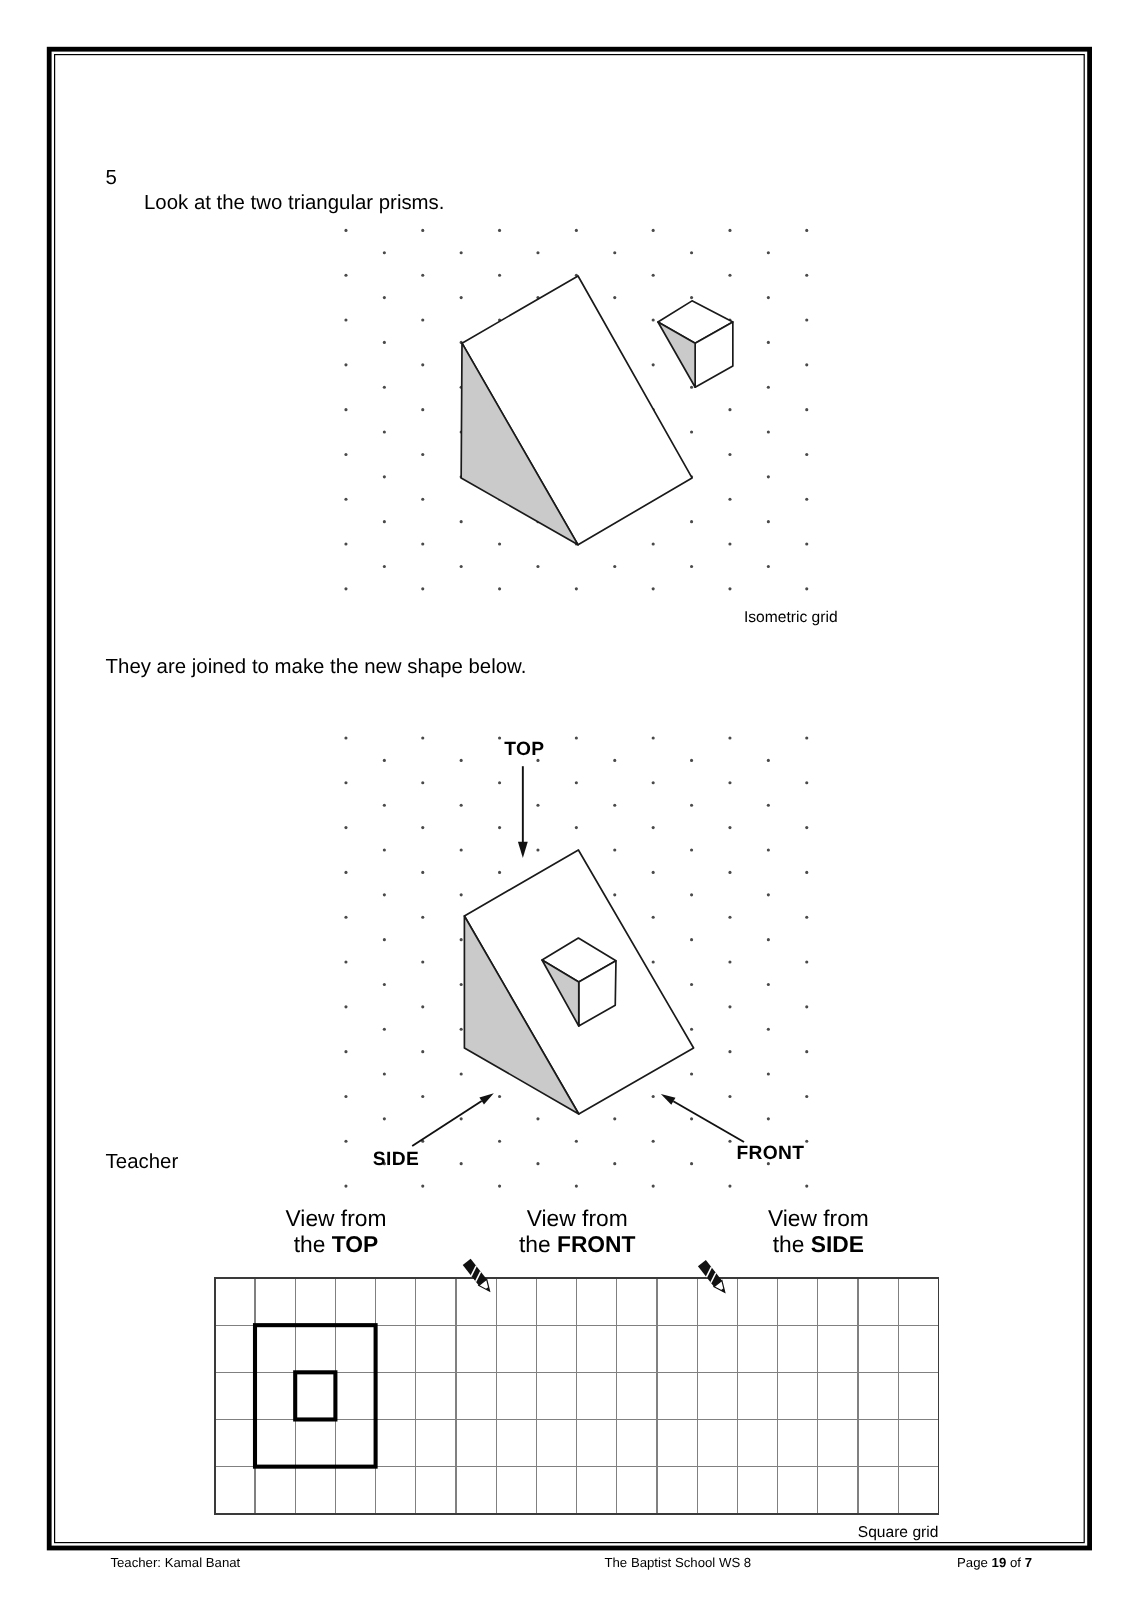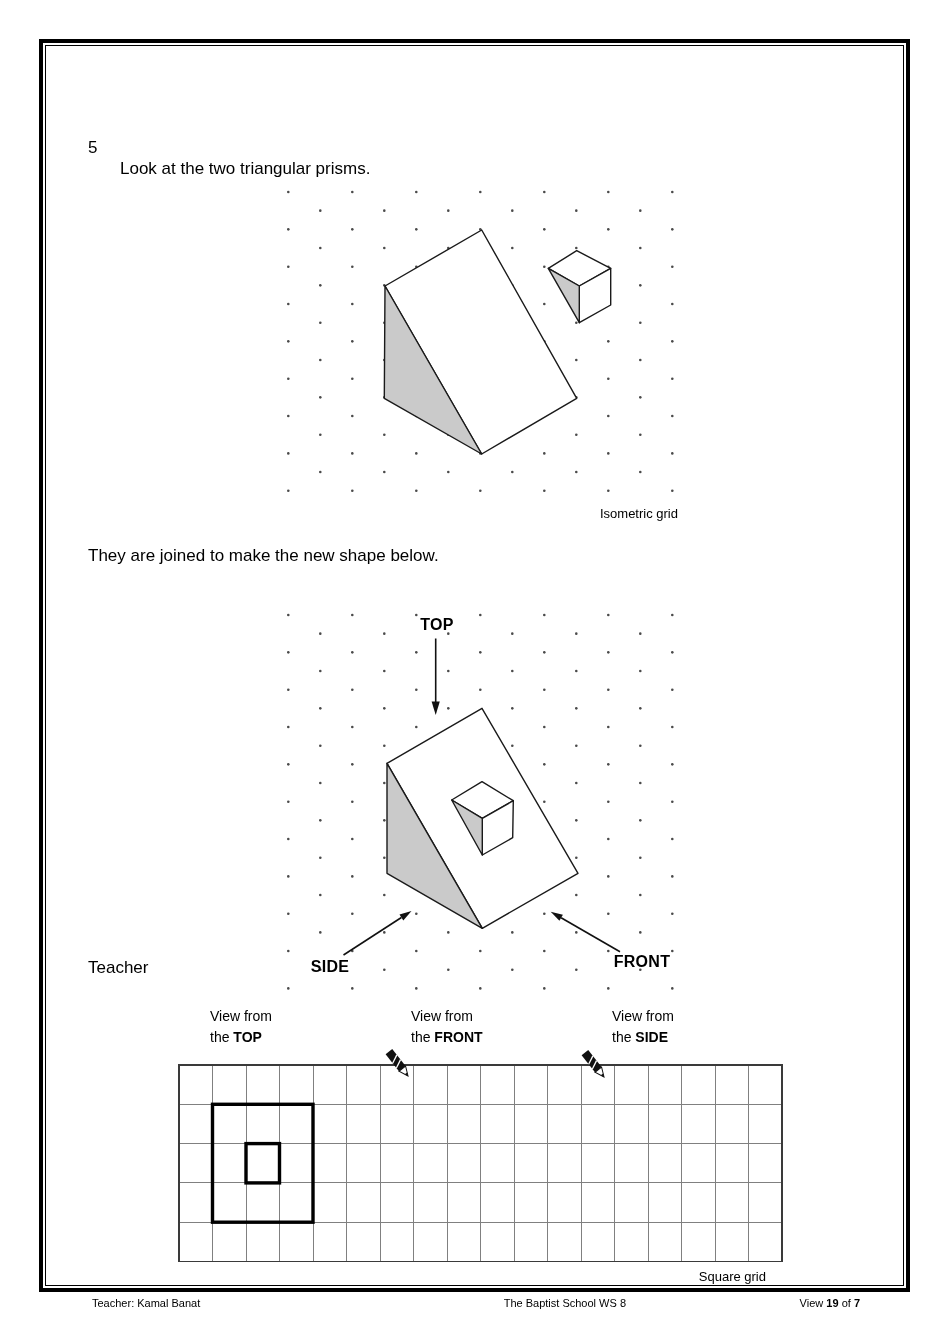--- a/index.html
+++ b/index.html
@@ -12,21 +12,21 @@
     left:39px;top:39px;width:871px;height:1253px;
     border:4px solid #000;box-sizing:border-box;
   }
   .frame-inner{
     left:45px;top:45px;width:859px;height:1241px;
     border:1.6px solid #000;box-sizing:border-box;
   }
   .body-text{font-size:17px;line-height:19px;white-space:nowrap;}
   .fig-label{font-weight:bold;font-size:16px;text-align:center;white-space:nowrap;letter-spacing:.3px;}
   .caption{font-size:13px;text-align:right;white-space:nowrap;}
-  .view-label{font-size:14px;line-height:21px;white-space:nowrap;width:140px;}
+  .view-label{font-size:19px;line-height:21px;text-align:center;white-space:nowrap;width:140px;}
   .view-label .b{font-weight:bold;}
   .footer{font-size:11px;top:1297px;white-space:nowrap;}
   .footer b{font-weight:bold;}
   svg{position:absolute;display:block;}
   .face-white{fill:#ffffff;stroke:#1a1a1a;stroke-width:1.4;stroke-linejoin:round;}
   .face-shaded{fill:#cacaca;stroke:#1a1a1a;stroke-width:1.4;stroke-linejoin:round;}
   .arrow-line{stroke:#111;stroke-width:1.6;fill:none;}
   .arrow-head{fill:#111;stroke:none;}
 </style>
 </head>
@@ -155,21 +155,21 @@
   <g>
     <polygon class="face-white" points="385,286 481.7,230 576.7,398.3 481.7,454"></polygon>
     <polygon class="face-shaded" points="385,286 384.3,398.3 481.7,454"></polygon>
   </g>
   <g>
     <polygon class="face-white" points="548.3,268.3 576.7,250.7 610.7,268.3 579.3,286"></polygon>
     <polygon class="face-white" points="579.3,286 610.7,268.3 610.7,305 579.3,322.7"></polygon>
     <polygon class="face-shaded" points="548.3,268.3 579.3,286 579.3,322.7"></polygon>
   </g>
 </svg>
-<div class="abs caption" style="left:520px;top:506px;width:158px;">Isometric grid</div>
+<div class="abs caption" style="left:540px;top:506px;width:158px;">Isometric grid</div>
 
 <div class="abs body-text" style="left:88px;top:546px;">They are joined to make the new shape below.</div>
 
 <svg id="fig2" style="left:260px;top:600px;" width="440" height="400" viewBox="260 600 440 400">
   <g class="dots">
       <circle cx="288.3" cy="615" r="1.3" fill="#4a4a4a"></circle>
       <circle cx="352.3" cy="615" r="1.3" fill="#4a4a4a"></circle>
       <circle cx="416.3" cy="615" r="1.3" fill="#4a4a4a"></circle>
       <circle cx="480.3" cy="615" r="1.3" fill="#4a4a4a"></circle>
       <circle cx="544.3" cy="615" r="1.3" fill="#4a4a4a"></circle>
@@ -379,19 +379,19 @@
       <line x1="179" y1="1143.6" x2="782" y2="1143.6" stroke="#808080" stroke-width="1"></line>
       <line x1="179" y1="1182.9" x2="782" y2="1182.9" stroke="#808080" stroke-width="1"></line>
       <line x1="179" y1="1222.2" x2="782" y2="1222.2" stroke="#808080" stroke-width="1"></line>
       <rect x="179" y="1065" width="603" height="196.5" fill="none" stroke="#3a3a3a" stroke-width="1.3"></rect>
     </g>
   <rect x="212.5" y="1104.3" width="100.5" height="117.9" fill="none" stroke="#000" stroke-width="3.4"></rect>
   <rect x="246" y="1143.6" width="33.5" height="39.3" fill="none" stroke="#000" stroke-width="3.4"></rect>
   <use href="#pencil" transform="translate(408,1076) rotate(-38)"></use>
   <use href="#pencil" transform="translate(604,1077) rotate(-38)"></use>
 </svg>
-<div class="abs caption" style="left:616px;top:1269px;width:150px;">Square grid</div>
+<div class="abs caption" style="left:632px;top:1269px;width:150px;">Square grid</div>
 
 <div class="abs footer" style="left:92px;">Teacher: Kamal Banat</div>
 <div class="abs footer" style="left:326px;width:300px;text-align:right;">The Baptist School WS 8</div>
 <div class="abs footer" style="left:700px;width:160px;text-align:right;">
-  <span>View</span>&nbsp;<b>19</b>&nbsp;<span>of</span>&nbsp;<b>7</b>
+  <span>Page</span>&nbsp;<b>19</b>&nbsp;<span>of</span>&nbsp;<b>7</b>
 </div>
 
 </body></html>

